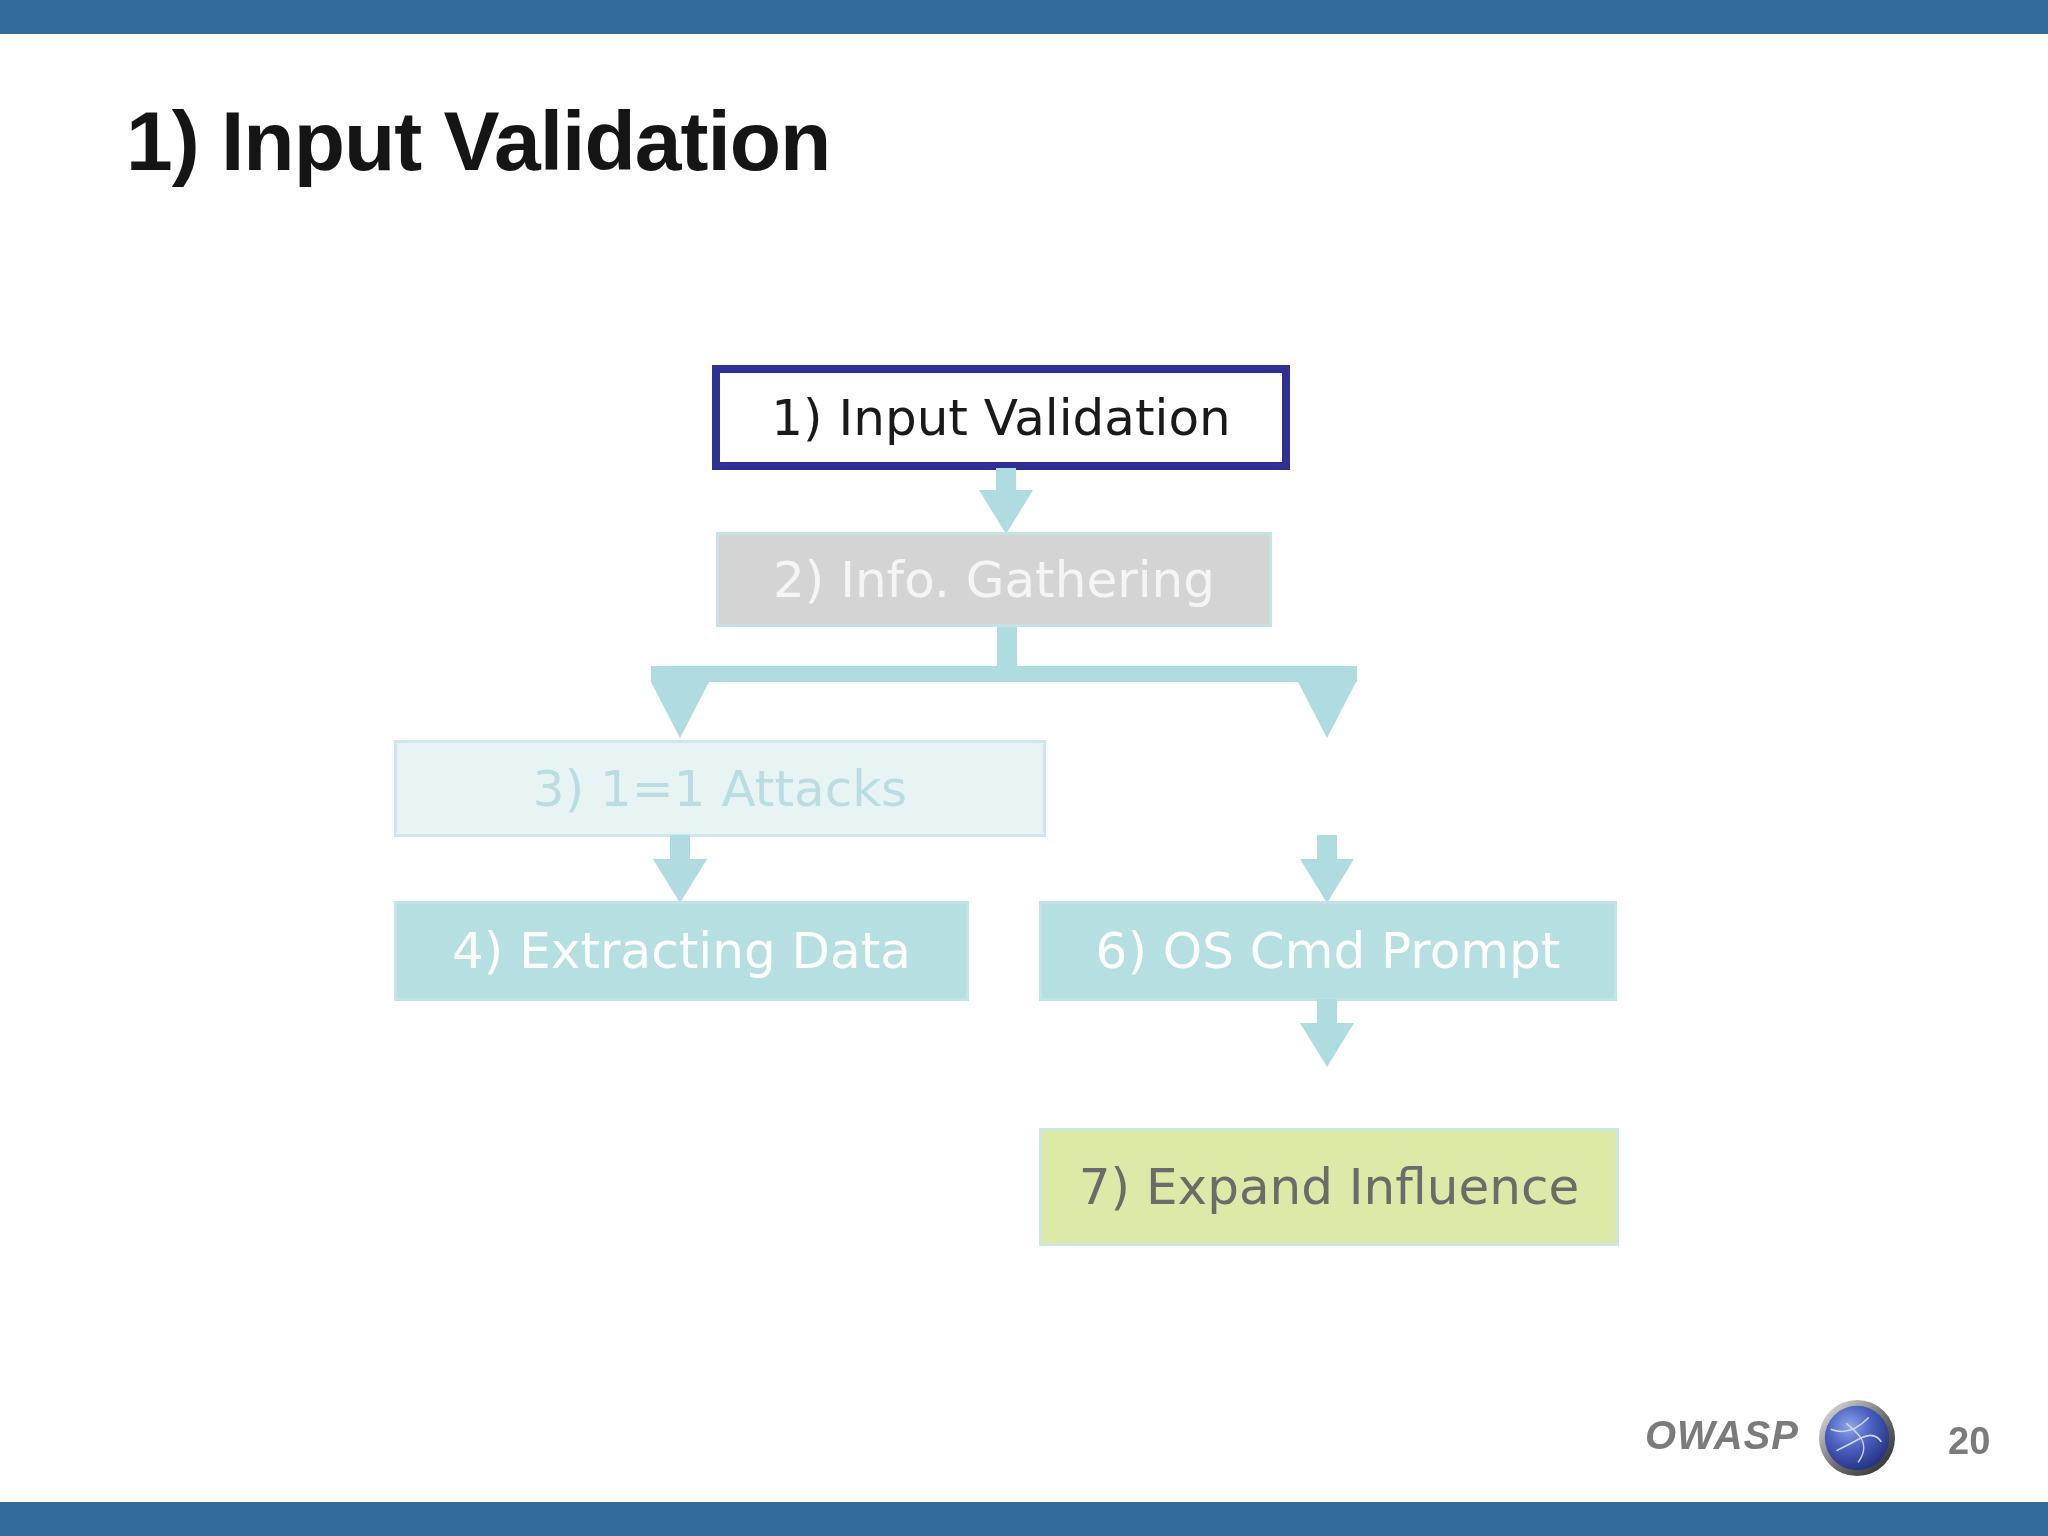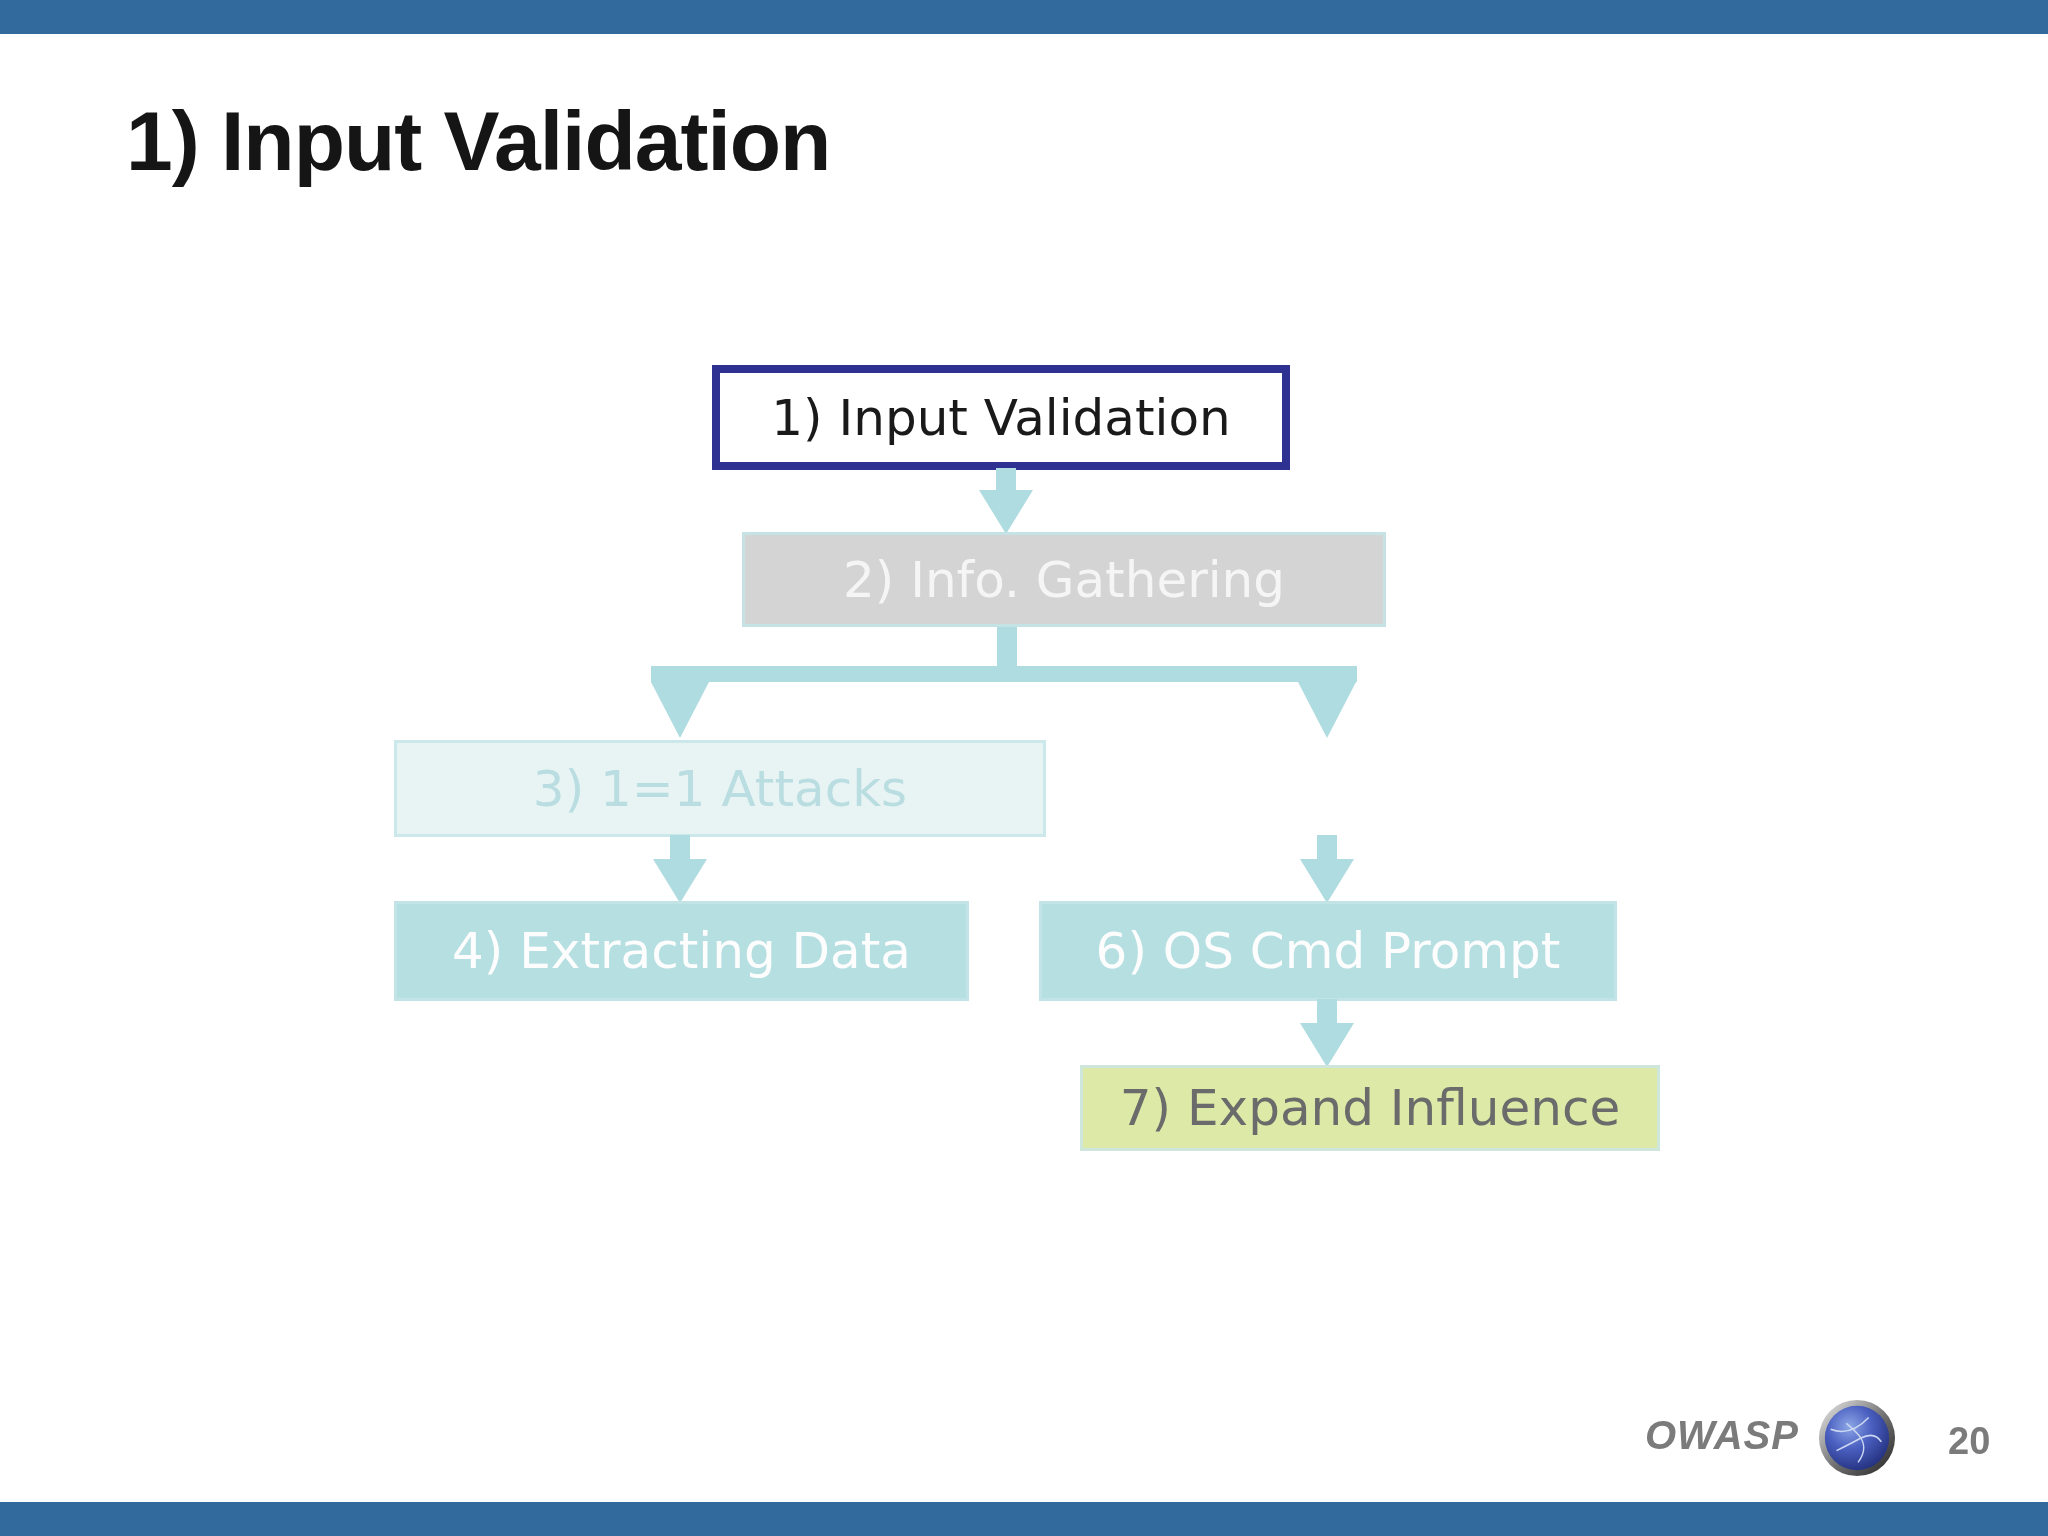--- a/index.html
+++ b/index.html
@@ -19,26 +19,26 @@
     position:absolute;box-sizing:border-box;
     display:flex;align-items:center;justify-content:center;
     font-size:50px;line-height:1;white-space:nowrap;
   }
   .node-current{background:#ffffff;border:8px solid var(--node-current-border,#2e3192);color:#1a1a1a;}
   .node-completed{background:var(--node-completed-fill,#d4d4d4);border:3px solid #c5e2e5;color:#f5f5f5;}
   .node-faded{background:var(--node-faded-fill,#e8f4f4);border:3px solid var(--node-faded-border,#cde8ea);color:var(--node-faded-text,#b9dde0);}
   .node-upcoming{background:var(--node-upcoming-fill,#b6dfe2);border:3px solid #c3e4e7;color:#fdfdfd;}
   .node-final{background:var(--node-final-fill,#dde9a6);border:3px solid #cfe6dc;color:var(--node-final-text,#6a6b6a);}
   #node1{left:712px;top:365px;width:578px;height:105px;}
-  #node2{left:742px;top:532px;width:644px;height:95px;}
+  #node2{left:716px;top:532px;width:556px;height:95px;}
   #node3{left:394px;top:740px;width:652px;height:97px;}
   #node5{left:1039px;top:740px;width:578px;height:97px;}
   #node4{left:394px;top:901px;width:575px;height:100px;text-align:center;}
   #node6{left:1039px;top:901px;width:578px;height:100px;}
-  #node7{left:1039px;top:1065px;width:580px;height:86px;margin-left:41px;}
+  #node7{left:1039px;top:1128px;width:580px;height:118px;}
   .stem{position:absolute;width:20px;background:var(--arrow,#aedce0);}
   .hbar{position:absolute;height:16px;background:var(--arrow,#aedce0);}
   .head{position:absolute;width:0;height:0;
     border-left:27px solid transparent;border-right:27px solid transparent;
     border-top:44px solid var(--arrow,#aedce0);}
   .bhead{border-left-width:29px;border-right-width:29px;border-top-width:56px;}
   #footer-brand{
     position:absolute;left:1645px;top:1413px;
     font-family:"Liberation Sans",sans-serif;font-weight:700;
     font-size:40px;color:var(--footer-text,#7b7b7b);letter-spacing:1px;font-style:italic;

